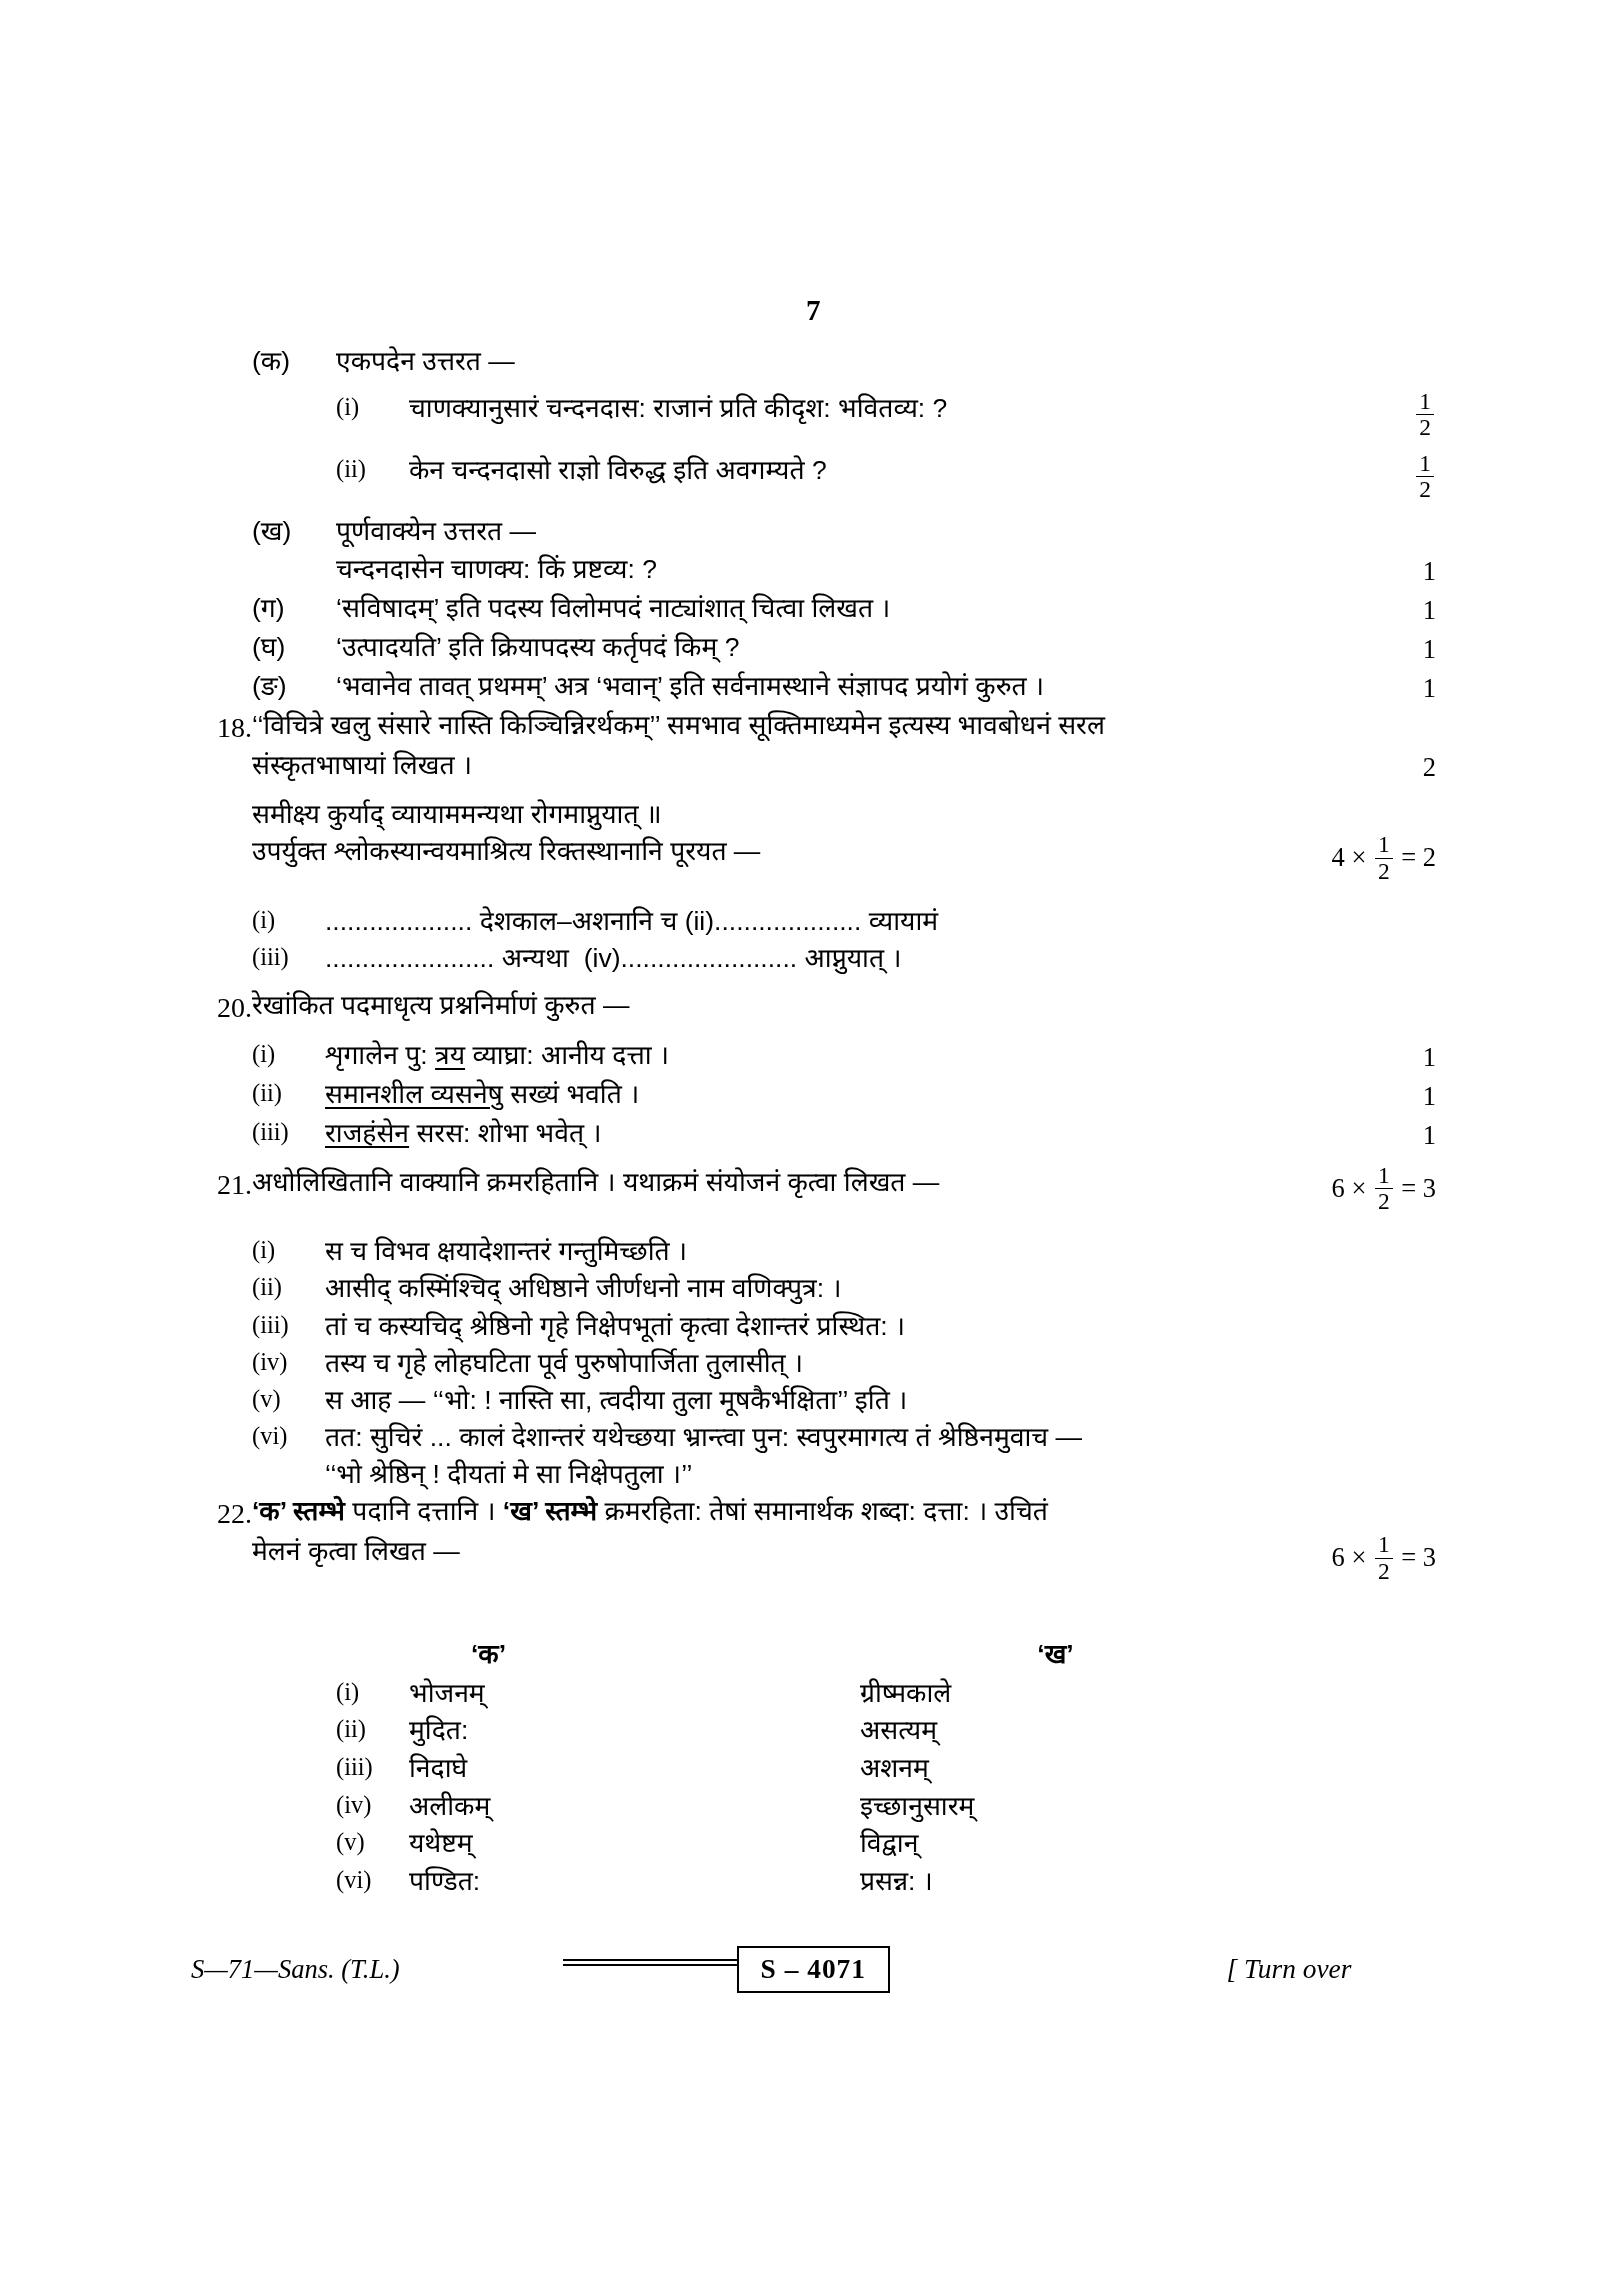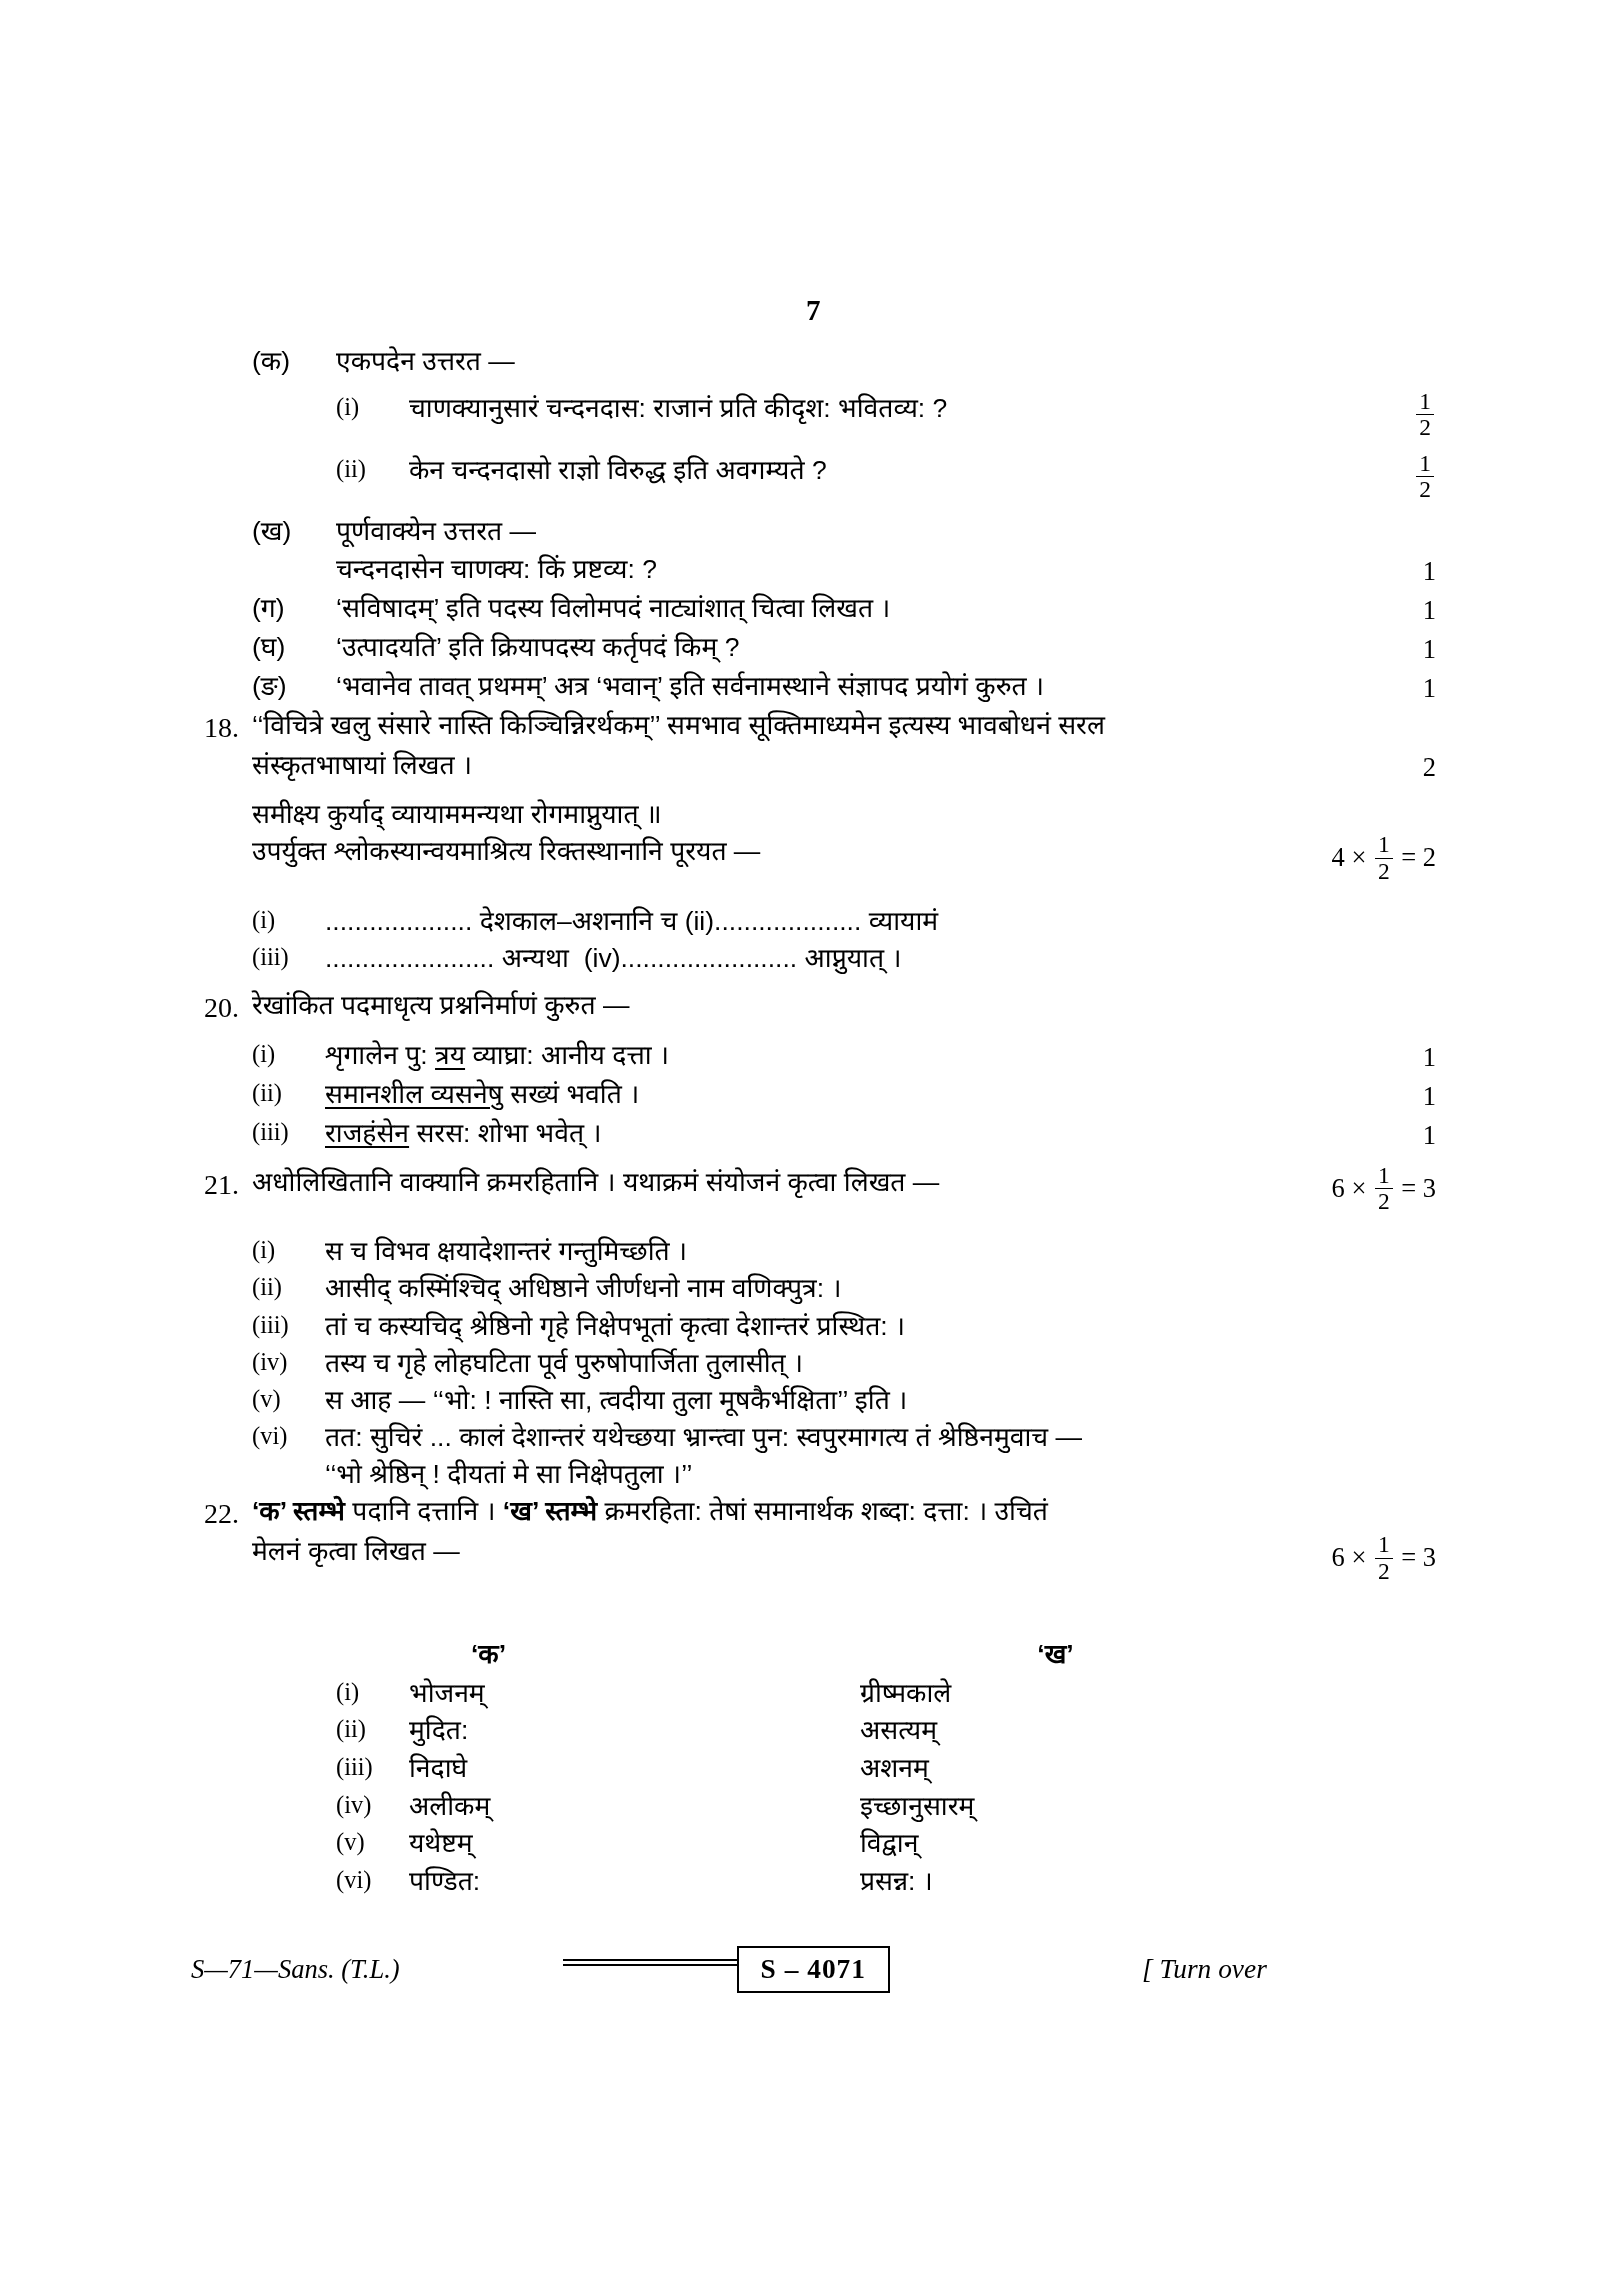--- a/index.html
+++ b/index.html
@@ -36,21 +36,21 @@
   .row{
     display:flex;
     align-items:flex-start;
     width:100%;
     line-height:1.40;
   }
   .qnum{
     width:61px;
     flex:0 0 61px;
     font-size:28px;
-    text-align:center;
+    text-align:right;
     padding-top:1px;
   }
   .sublabel{
     width:84px;
     flex:0 0 84px;
     font-size:26.5px;
   }
   .romlabel{
     width:73px;
     flex:0 0 73px;
@@ -148,21 +148,21 @@
   }
   .code-box{
     border:2px solid #000;
     padding:5.9px 21.6px;
     font-size:27.4px;
     font-weight:bold;
     letter-spacing:1px;
   }
   .footer-right{
     flex:0 0 294px;
-    text-align:left;
+    text-align:center;
     font-size:27.4px;
     font-style:italic;
     font-family:"Liberation Serif","DejaVu Serif",serif;
   }
   .nowrap{white-space:nowrap;}
 </style>
 </head>
 <body>
 
 <div class="page">

